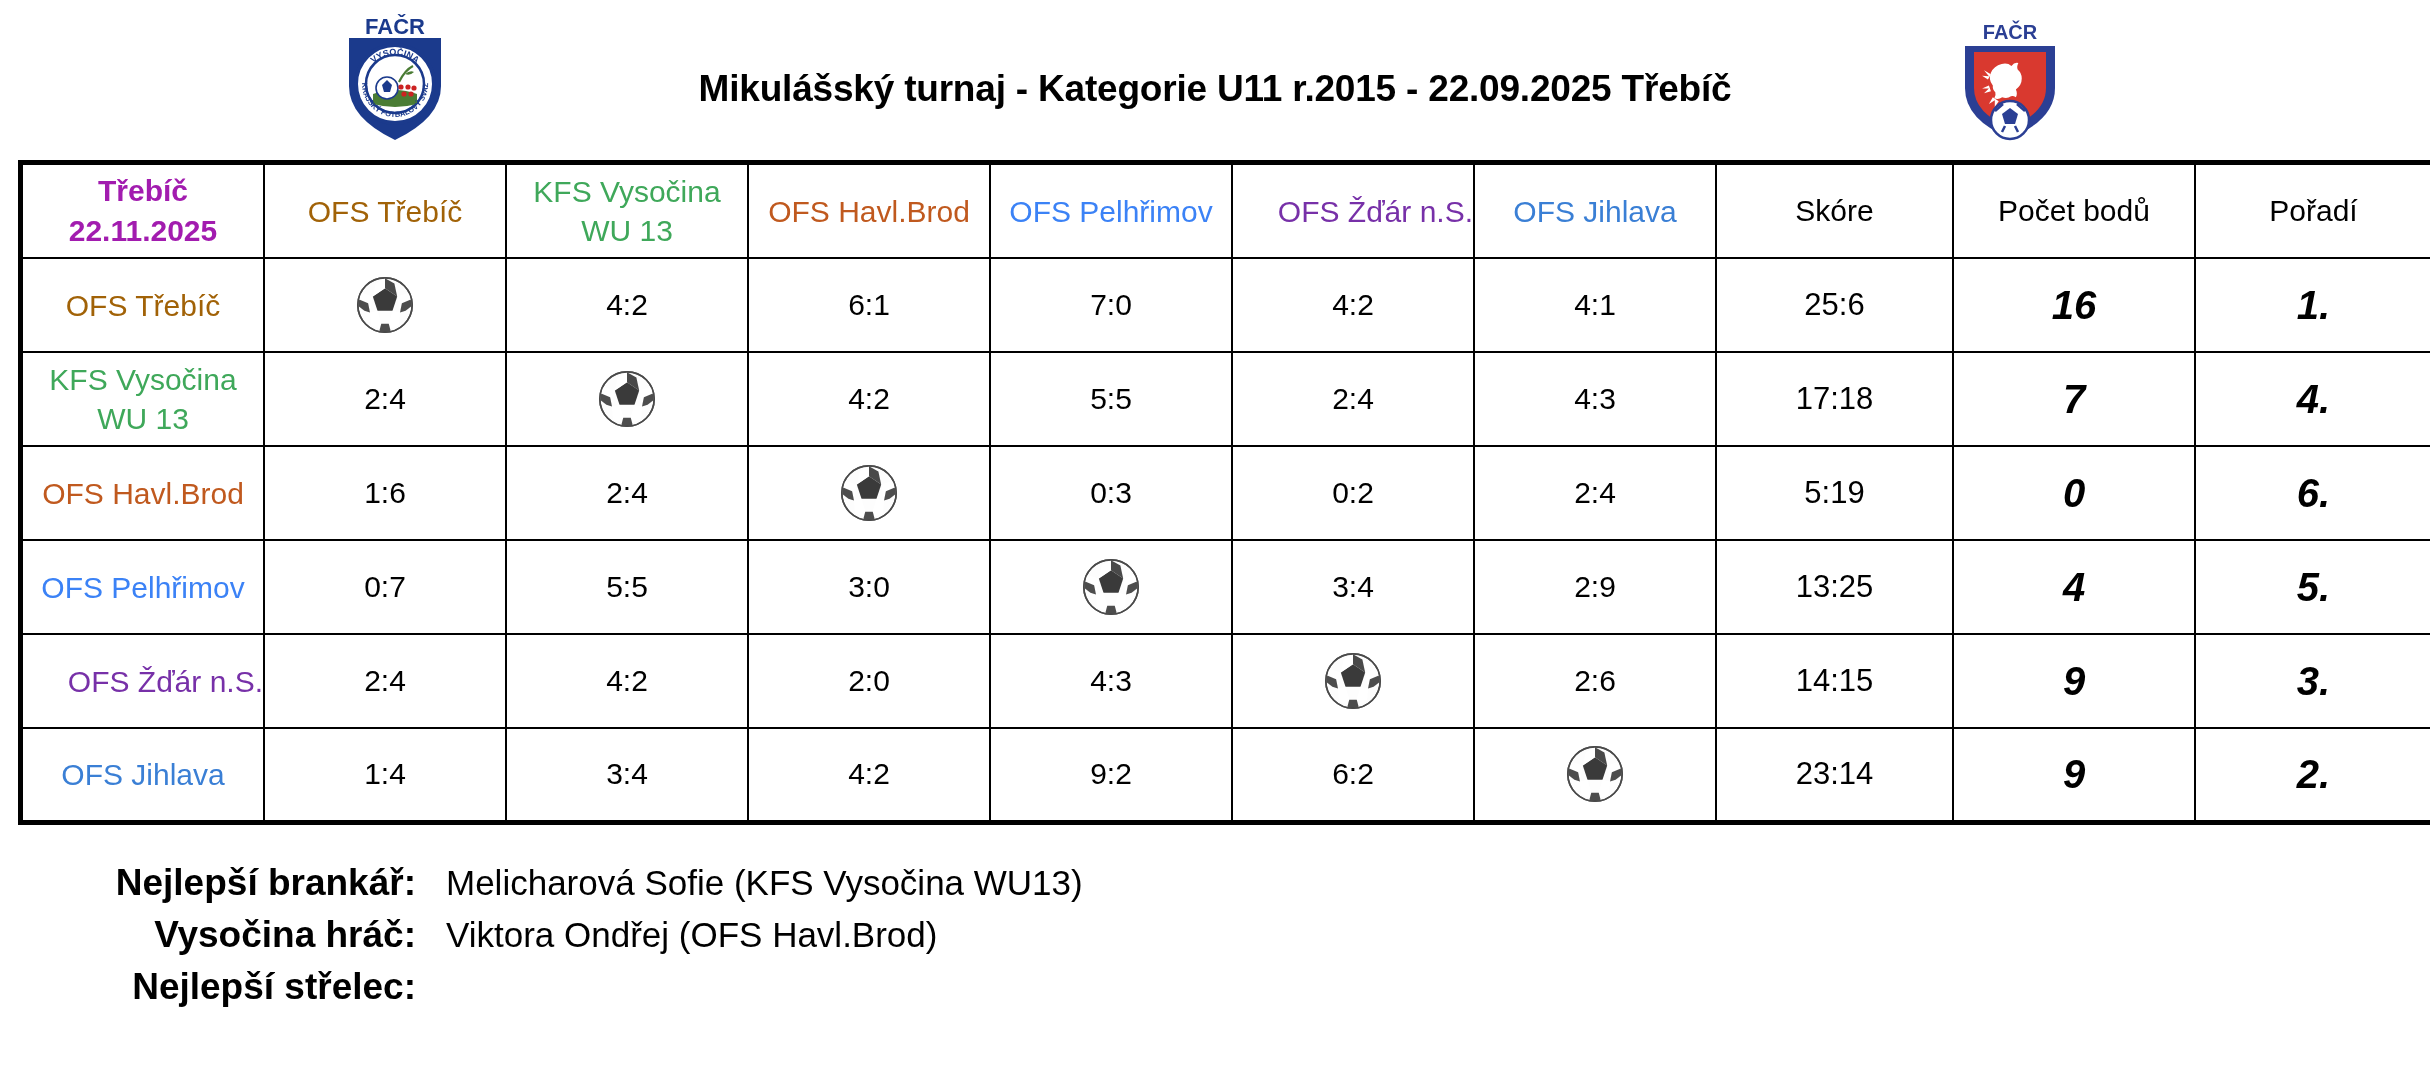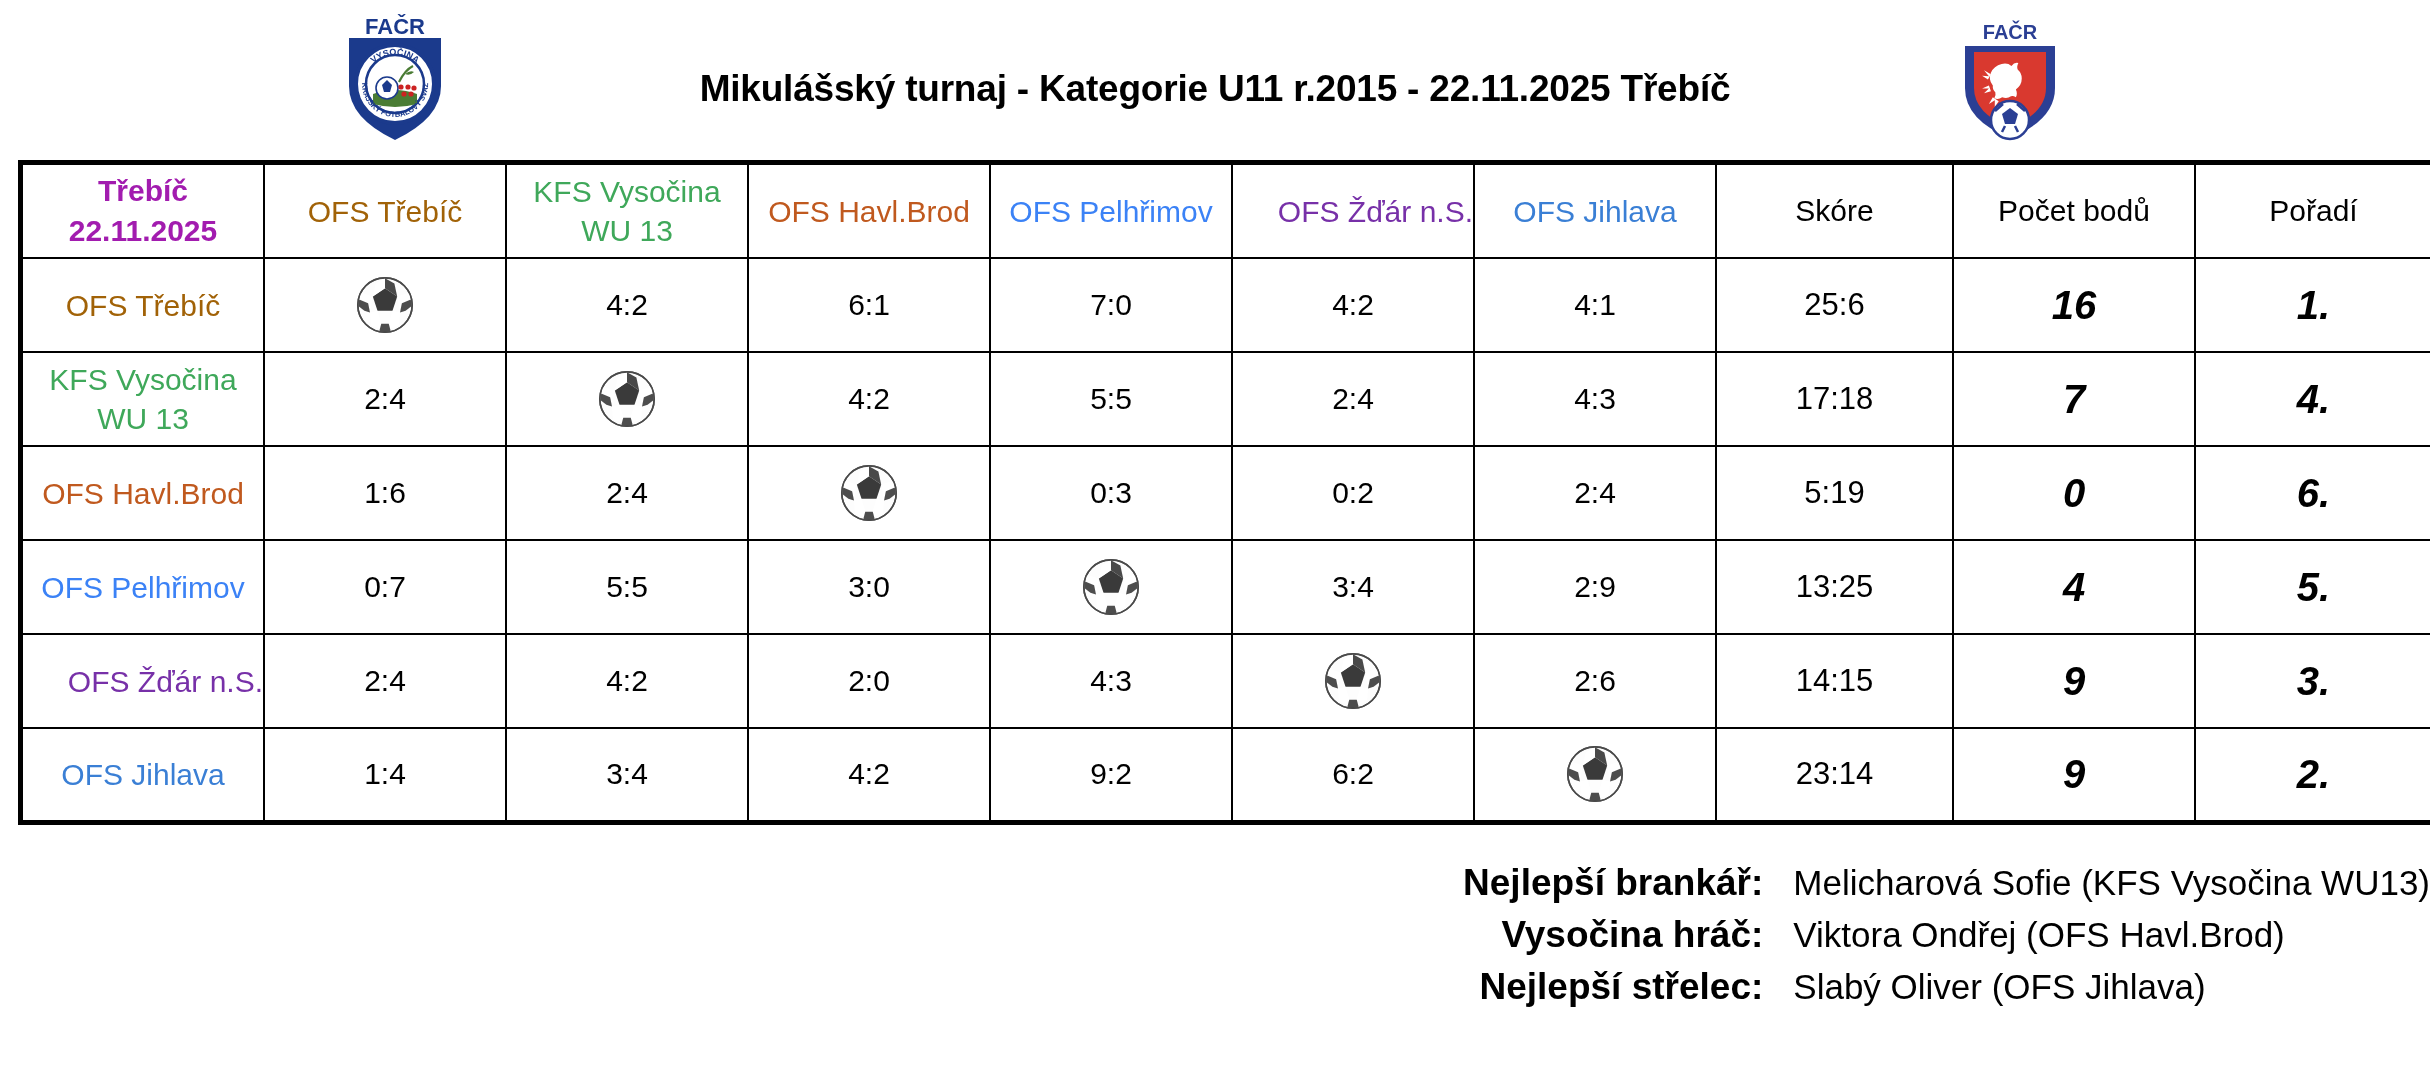--- a/index.html
+++ b/index.html
@@ -110,21 +110,21 @@
 
   .ball-cell svg { display: block; margin: 0 auto; }
 
   
   .awards {
     position: absolute;
     left: 16px;
     right: 0;
     top: 862px;
     display: flex;
-    justify-content: flex-end;
+    justify-content: flex-start;
   }
   .awards-grid {
     display: grid;
     grid-template-columns: 400px 30px auto;
     row-gap: 10px;
     align-items: baseline;
   }
   .award-label {
     text-align: right;
     font-weight: bold;
@@ -171,21 +171,21 @@
       <defs>
         <path id="arcTop" d="M39 78 A31 31 0 0 1 101 78" fill="none"></path>
         <path id="arcBot" d="M37 76 A33 33 0 0 0 103 76" fill="none"></path>
       </defs>
       <text font-family="Liberation Sans, sans-serif" font-size="7.5" font-weight="bold" fill="#1b3a8c">
         <textPath href="#arcBot" startOffset="50%" text-anchor="middle">KRAJSKÝ FOTBALOVÝ SVAZ</textPath>
       </text>
     </svg>
   </div>
 
-  <div class="title">Mikulášský turnaj - Kategorie U11 r.2015 - 22.11.2025 Třebíč</div>
+  <div class="title">Mikulášský turnaj - Kategorie U11 r.2015 - 22.09.2025 Třebíč</div>
 
   <div class="logo-right">
     <svg viewBox="0 0 130 130" width="130" height="130">
       <text x="65" y="27" text-anchor="middle" font-family="Liberation Sans, sans-serif" font-size="20" font-weight="bold" fill="#2b3f94">FAČR</text>
       <path d="M20 34 L110 34 L110 76 Q110 108 65 126 Q20 108 20 76 Z" fill="#2b3f94"></path>
       <path d="M29 40 L101 40 L101 76 Q101 101 65 116 Q29 101 29 76 Z" fill="#d9392f"></path>
       <g fill="#ffffff" transform="translate(40,48) scale(0.98)">
         <path d="M8 26 q-5 -6 -2 -13 q3 -7 11 -9 q6 -1.5 10 2 q3 -4 7 -3 q-2 4 -0.5 7
                  q4 3 4 9 q0 7 -6 11 q2 4 0 8 q-3 -2 -5 -1 q-4 3 -9 1 q-4 3 -8 1
                  q2 -3 1 -6 q-3 -3 -2.5 -7 Z"></path>
@@ -419,15 +419,14 @@
 <div class="awards">
   <div class="awards-grid" id="awards-grid">
       <div class="award-label">Nejlepší brankář:</div>
       <div></div>
       <div class="award-value">Melicharová Sofie (KFS Vysočina WU13)</div>
       <div class="award-label">Vysočina hráč:</div>
       <div></div>
       <div class="award-value">Viktora Ondřej (OFS Havl.Brod)</div>
       <div class="award-label">Nejlepší střelec:</div>
       <div></div>
-      <div class="award-value">Slabý Oliver (OFS Jihlava)</div>
     </div>
 </div>
 
 </body></html>

